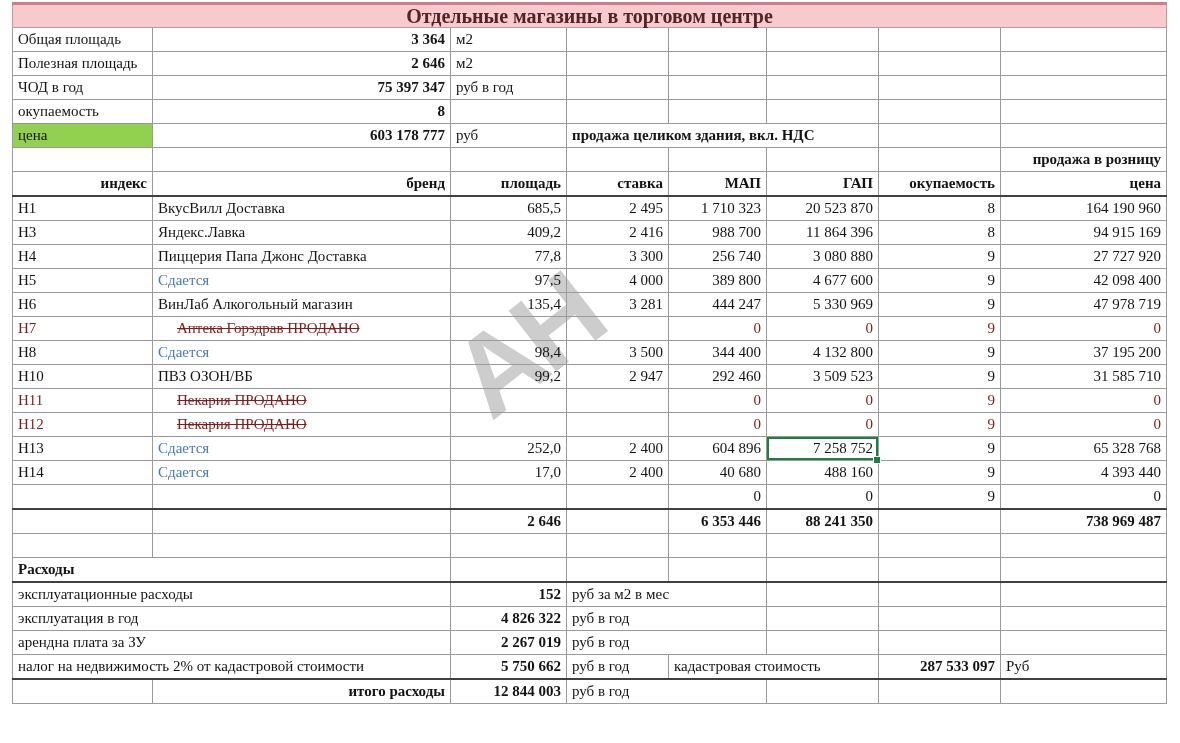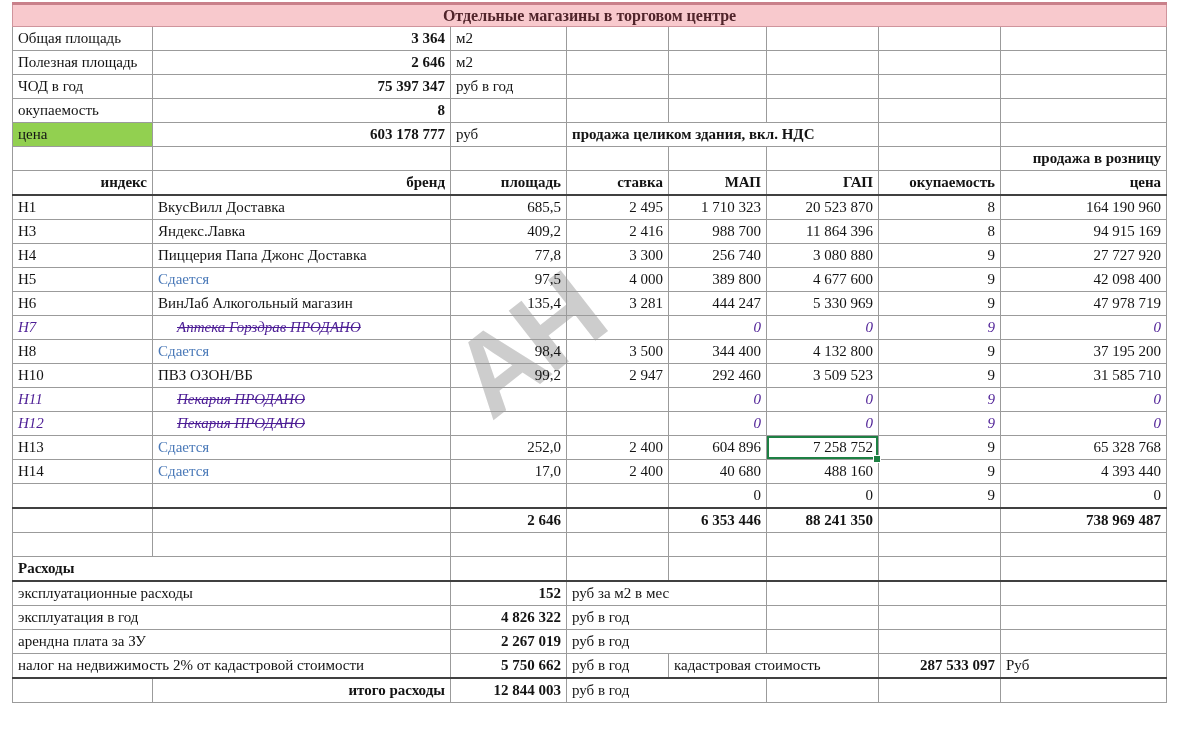--- a/index.html
+++ b/index.html
@@ -24,28 +24,28 @@
   }
   td{
     border:1px solid #9b9b9b;
     height:23px;padding:0 5px;
     font-size:15px;line-height:1.1;
     white-space:nowrap;overflow:visible;vertical-align:middle;
   }
   tr.title-row td{
     background:#f8c9cd;
     border:1px solid #cf949c;border-top:3px solid #c9808a;
-    color:#50242a;font-weight:bold;text-align:center;font-size:16px;height:21px;
+    color:#50242a;font-weight:bold;text-align:center;font-size:20px;height:21px;
   }
   .num{text-align:right;}
   .lab{text-align:left;}
   .center{text-align:right;}
   .bold{font-weight:bold;}
   .green{background:#92d050;}
-  .red{color:#4c1d95;font-style:italic;}
+  .red{color:#7f1d1d;}
   .strike{text-decoration:line-through;padding-left:24px;}
   .blue{color:#4a79b8;}
   tr.hb td{border-bottom:2px solid #404040;}
   td.selected{
     box-shadow:inset 0 0 0 2px #1d8043;
     position:relative;
   }
   td.selected::after{
     content:"";position:absolute;right:-3px;bottom:-4px;
     width:6px;height:6px;background:#1d8043;border:1px solid #ffffff;z-index:3;

